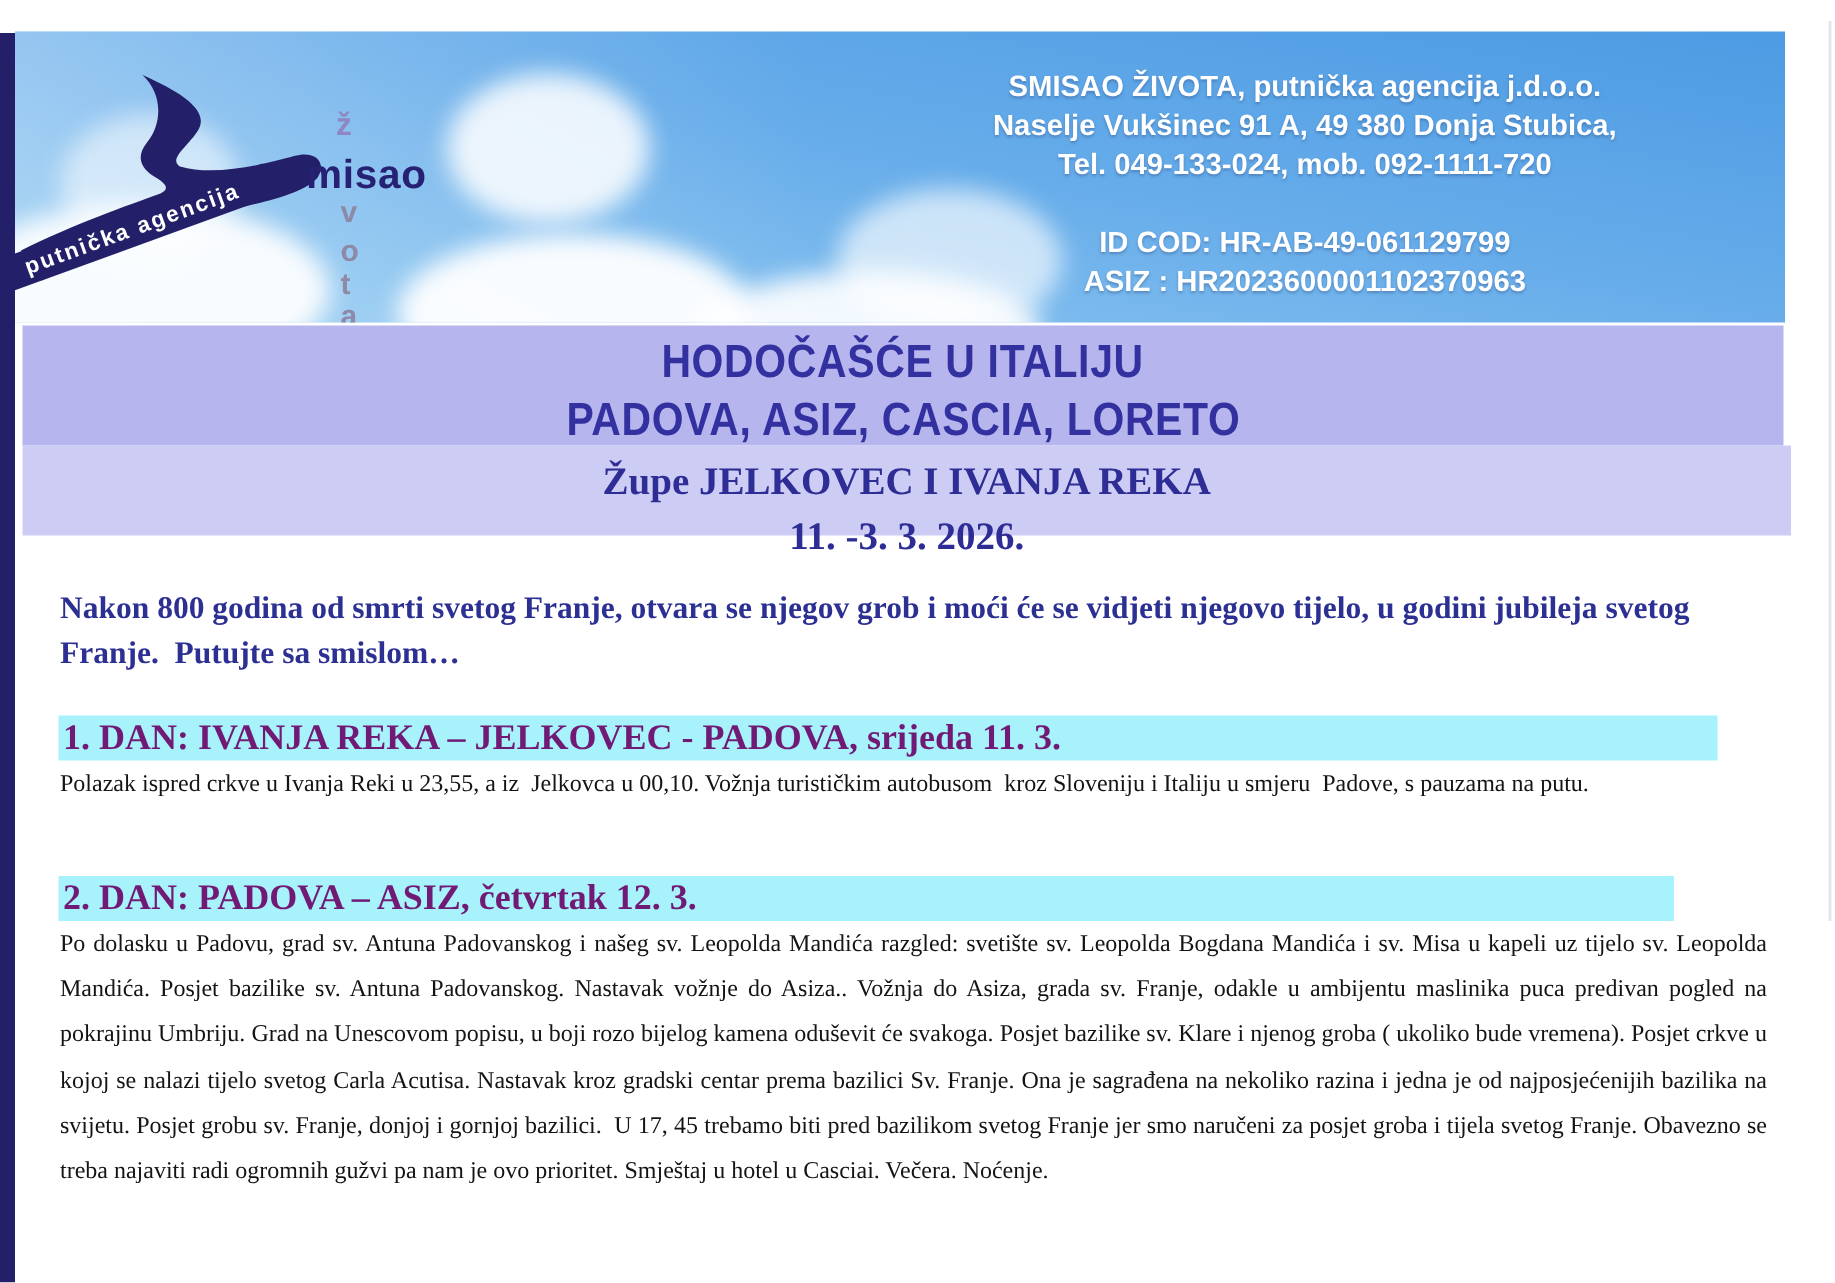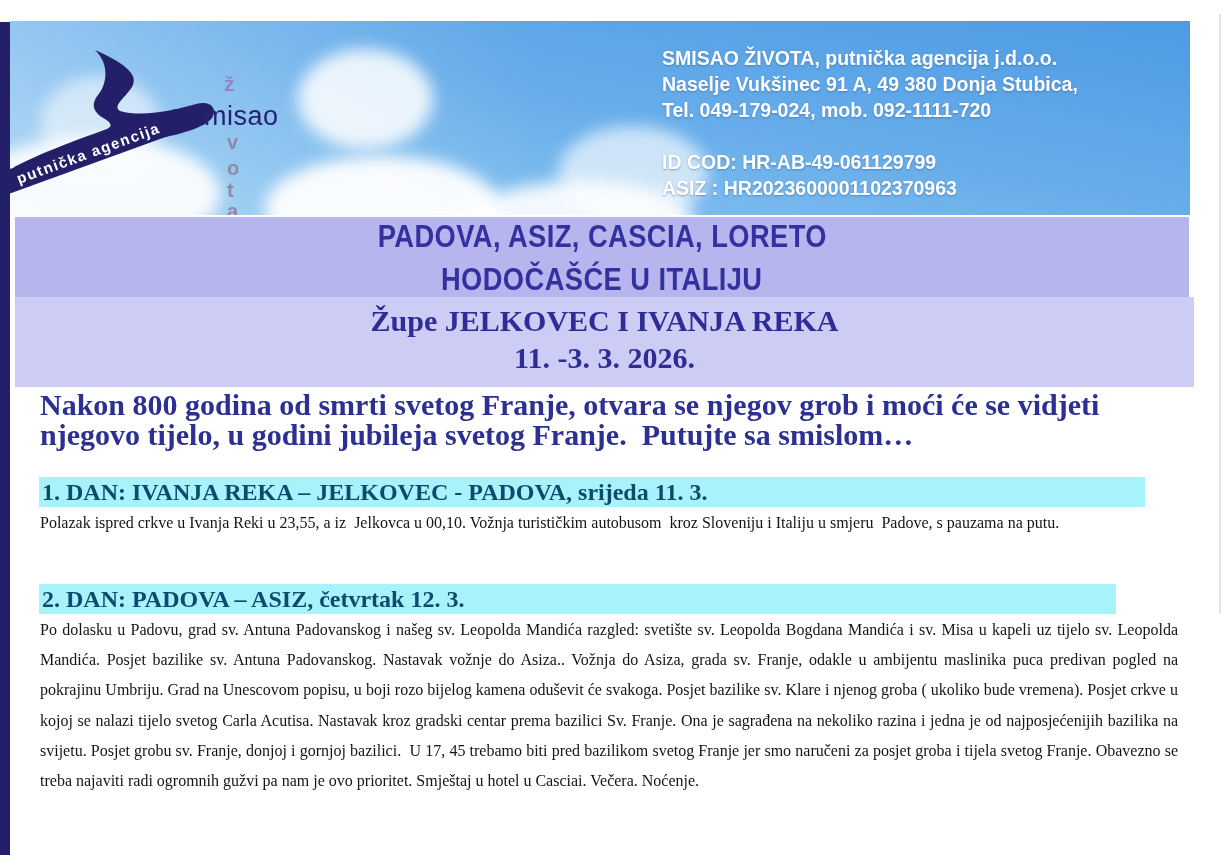--- a/index.html
+++ b/index.html
@@ -28,58 +28,59 @@
 
   .ribbon {
     position:absolute; left:-6px; top:151px; width:186px; height:23px;
     background:#232069; transform:rotate(-20deg); transform-origin:left center;
     color:#fff; font-family:"Liberation Sans", sans-serif; font-weight:bold;
     font-size:15px; letter-spacing:1.5px; line-height:23px; padding-left:14px;
     white-space:nowrap;
   }
 
   .logo-z  { position:absolute; left:214px; top:51px;  font-family:"Liberation Sans", sans-serif; font-weight:bold; font-size:21px; color:#8f87c2; }
-  .logo-misao { position:absolute; left:194px; top:80px; font-family:"Liberation Sans", sans-serif; font-weight:normal; font-size:27px; color:#262173; letter-spacing:0.5px; }
+  .logo-misao { position:absolute; left:194px; top:80px; font-family:"Liberation Sans", sans-serif; font-weight:bold; font-size:27px; color:#262173; letter-spacing:0.5px; }
   .vletter { position:absolute; left:217px; font-family:"Liberation Sans", sans-serif; font-weight:bold; font-size:20px; color:#8d89a6; }
   .v0 { top:110px; } .v1 { top:136px; } .v2 { top:158px; } .v3 { top:179px; }
 
   .contact {
     position:absolute; left:652px; top:24px;
     font-family:"Liberation Sans", sans-serif; font-weight:bold;
     font-size:19.5px; line-height:26px; color:#ffffff;
     text-shadow:0 1px 2px rgba(50,80,130,0.45);
+    text-align:center;
   }
   .contact .gap { height:26px; }
 
   
   .band1 {
     position:absolute; left:15px; top:217px; width:1174px; height:80px;
     background:#b6b5ed; text-align:center;
     font-family:"Liberation Sans", sans-serif; font-weight:bold;
     color:#3331a0;
   }
   .band1 .t { display:inline-block; transform:scaleX(0.88); font-size:31px; line-height:39px; letter-spacing:0.5px; }
   .band1 .row { height:39px; } .band1 .row1 { padding-top:4px; height:43px; }
   .band2 {
-    position:absolute; left:15px; top:297px; width:1179px; height:90px;
+    position:absolute; left:15px; top:297px; width:1179px; height:60px;
     background:#cdccf4; text-align:center;
     font-family:"Liberation Serif", serif; font-weight:bold;
-    color:#2e2d96; font-size:30px;
+    color:#2e2d96; font-size:26px;
   }
   .band2 .row { line-height:37px; } .band2 .row1 { padding-top:5px; }
 
   
   .intro {
     position:absolute; left:40px; top:390px; width:1142px;
-    font-weight:bold; font-size:30px; line-height:30px; color:#2b3092;
+    font-weight:bold; font-size:21px; line-height:30px; color:#2b3092;
     white-space:pre-wrap;
   }
   .day-heading {
     position:absolute; left:39px; height:30px; background:#a8f3fb;
-    font-weight:bold; font-size:24px; line-height:30px; color:#0c4a6e;
+    font-weight:bold; font-size:24px; line-height:30px; color:#701a75;
     padding-left:3px; white-space:nowrap; overflow:hidden;
   }
   .dh1 { top:477px; width:1106px; }
   .dh2 { top:584px; width:1077px; }
   .body-text {
     position:absolute; left:40px; width:1138px;
     font-size:16px; line-height:30.2px; color:#141414;
     text-align:justify; white-space:pre-wrap;
   }
   .bt1 { top:508px; }
@@ -121,30 +122,30 @@
   <div class="logo-z">ž</div>
   <div class="logo-misao">misao</div>
   <div class="vletter v0">v</div>
   <div class="vletter v1">o</div>
   <div class="vletter v2">t</div>
   <div class="vletter v3">a</div>
 
   <div class="contact">
     <div>SMISAO ŽIVOTA, putnička agencija j.d.o.o.</div>
     <div>Naselje Vukšinec 91 A, 49 380 Donja Stubica,</div>
-    <div>Tel. 049-179-024, mob. 092-1111-720</div>
+    <div>Tel. 049-133-024, mob. 092-1111-720</div>
     <div class="gap"></div>
     <div>ID COD: HR-AB-49-061129799</div>
     <div>ASIZ : HR2023600001102370963</div>
   </div>
 </div>
 
 <div class="band1">
+  <div class="row row1"><span class="t">HODOČAŠĆE U ITALIJU</span></div>
   <div class="row"><span class="t">PADOVA, ASIZ, CASCIA, LORETO</span></div>
-  <div class="row row1"><span class="t">HODOČAŠĆE U ITALIJU</span></div>
 </div>
 <div class="band2">
   <div class="row row1">Župe JELKOVEC I IVANJA REKA</div>
   <div class="row">11. -3. 3. 2026.</div>
 </div>
 
 <div class="intro">Nakon 800 godina od smrti svetog Franje, otvara se njegov grob i moći će se vidjeti njegovo tijelo, u godini jubileja svetog Franje.  Putujte sa smislom…</div>
 
 <div class="day-heading dh1">1. DAN: IVANJA REKA – JELKOVEC - PADOVA, srijeda 11. 3.</div>
 <div class="body-text bt1">Polazak ispred crkve u Ivanja Reki u 23,55, a iz  Jelkovca u 00,10. Vožnja turističkim autobusom  kroz Sloveniju i Italiju u smjeru  Padove, s pauzama na putu.</div>

